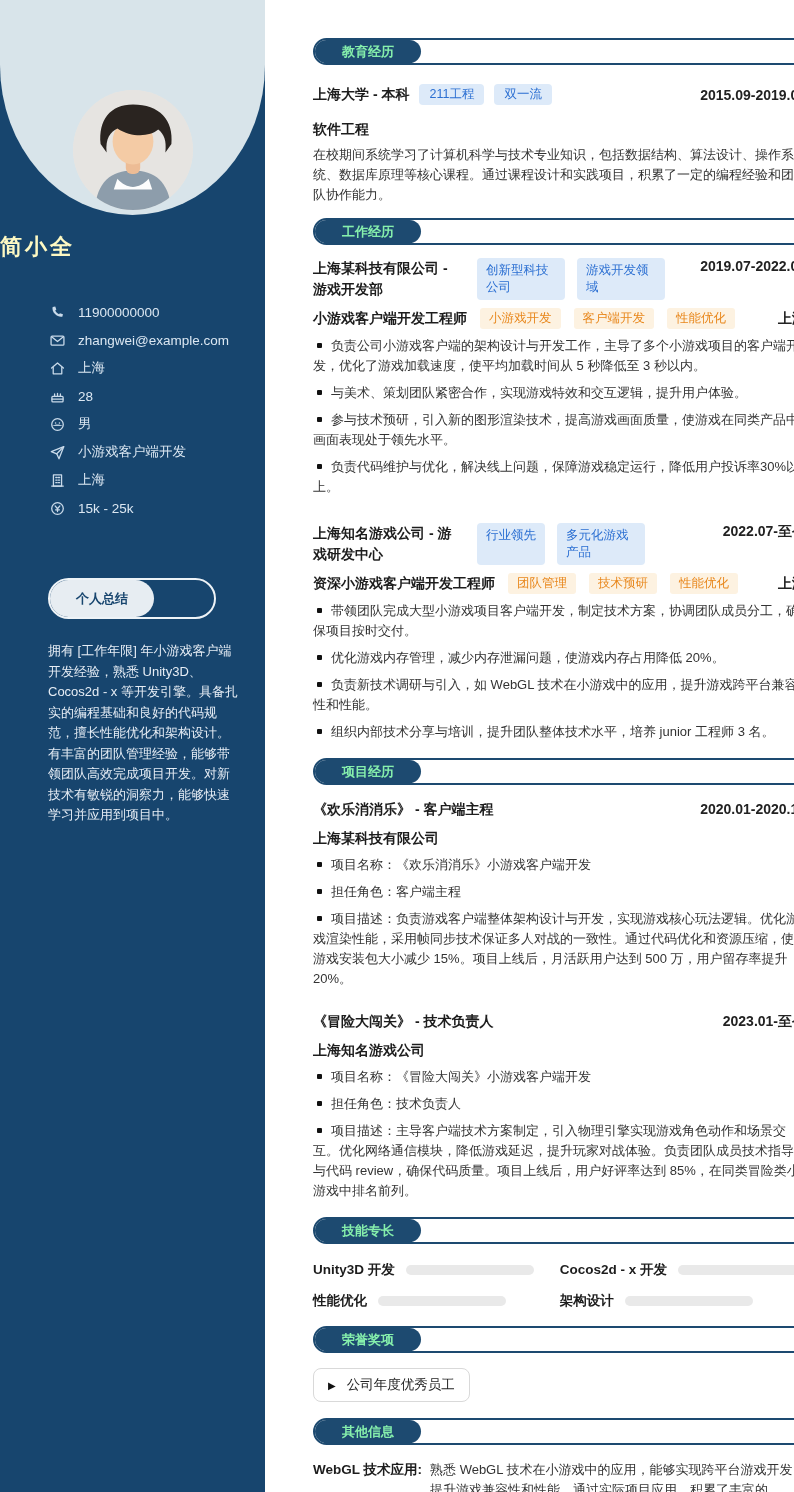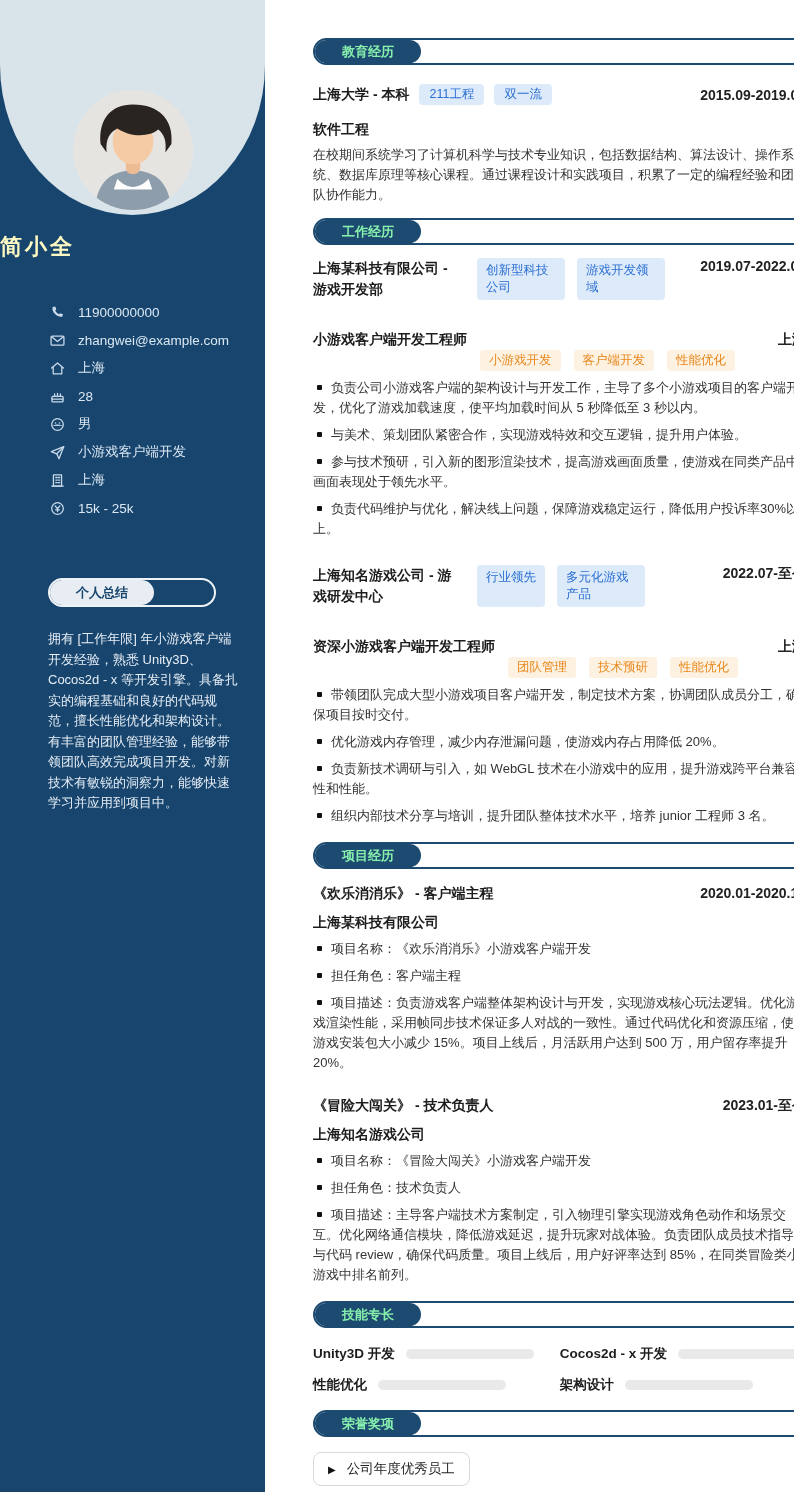--- a/index.html
+++ b/index.html
@@ -13,21 +13,21 @@
          border-radius:0 0 50% 50% / 0 0 150px 150px; }
   .avatar { position:absolute; top:90px; left:50%; transform:translateX(-50%);
             width:120px; height:120px; border-radius:50%; overflow:hidden; background:#e8e6e3; }
   .avatar svg { display:block; width:100%; height:100%; }
   .side-inner { position:relative; padding-top:232px; }
   .name { font-size:22px; font-weight:bold; color:#fef9c3; letter-spacing:3px;font-family:Liberation Serif, serif; }
   .contacts { margin:36px 0 0 50px; }
   .contact { display:flex; align-items:center; gap:13px; height:28px; font-size:13.5px; color:#dbe7f2; }
   .cicon { width:15px; height:15px; flex:0 0 15px; display:flex; align-items:center; justify-content:center; }
   .cicon svg { width:15px; height:15px; stroke:#c9daea; fill:none; stroke-width:1.2; stroke-linecap:round; stroke-linejoin:round; }
-  .side-badge { margin:56px 0 0 48px; width:168px; height:29px; border:2px solid #eef3f7;
+  .side-badge { margin:56px 0 0 48px; width:168px; height:41px; border:2px solid #eef3f7;
                 border-radius:999px; display:flex; }
   .side-badge .seg { background:#e7edf2; color:#17456e; font-size:13px; font-weight:bold;
                      border-radius:999px; padding:0 26px; display:flex; align-items:center; }
   .summary { margin:22px 26px 0 48px; font-size:13px; line-height:20.5px; color:#e6edf5; }
 
   
   .main { flex:1; padding:38px 52px 0 48px; color:#2b2b2b; }
   .sec-header { height:27px; border:2px solid #1d4a70; border-radius:999px; display:flex; background:#fff; }
   .sec-header .seg { background:#1d4a70; color:#86efac; font-size:13px; font-weight:bold;
                      border-radius:999px; padding:0 27px; display:flex; align-items:center; }
@@ -48,21 +48,21 @@
   .edu-school .school { font-size:14px; }
   .edu-major { margin-top:16px; font-size:14px; }
   .edu-para { margin-top:6px; }
 
   .job { margin-top:13px; }
   .job-head { gap:12px; }
   .job-company { width:152px; font-size:14px; line-height:1.5; }
   .job-tags { display:flex; gap:12px; }
   .job-sub { margin-top:8px; align-items:center; }
   .job-role { font-size:14px; }
-  .role-tags { display:flex; gap:13px; margin-left:13px;margin-top:42px; }
+  .role-tags { display:flex; gap:13px; margin-left:13px; }
   .loc { margin-left:auto; font-weight:bold; font-size:14px; color:#222; }
   .job + .job { margin-top:26px; }
 
   .proj { margin-top:16px; }
   .proj-name { font-size:14px; }
   .proj-co { margin-top:11px; font-size:14px; font-weight:bold; color:#1d1d1d; }
   .proj + .proj { margin-top:24px; }
 
   .skills-grid { margin-top:17px; display:grid; grid-template-columns:1fr 1fr; column-gap:26px; row-gap:13px; }
   .skill { display:flex; align-items:center; }

